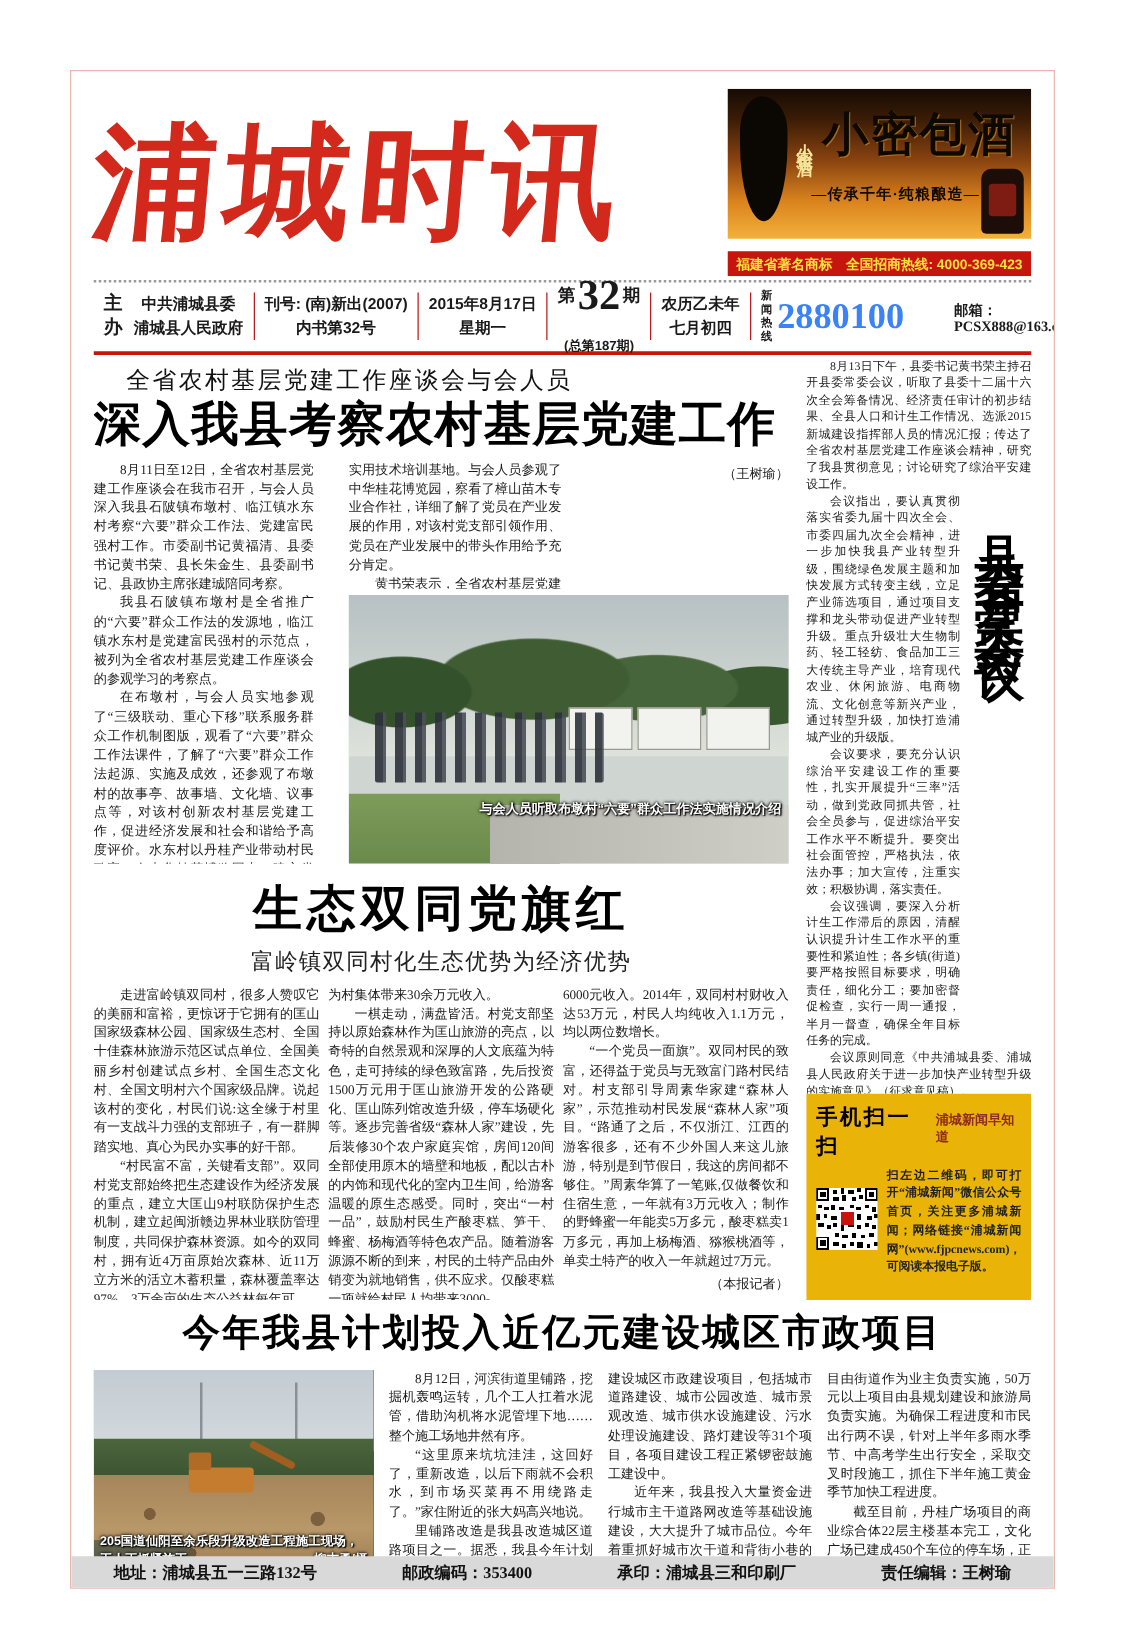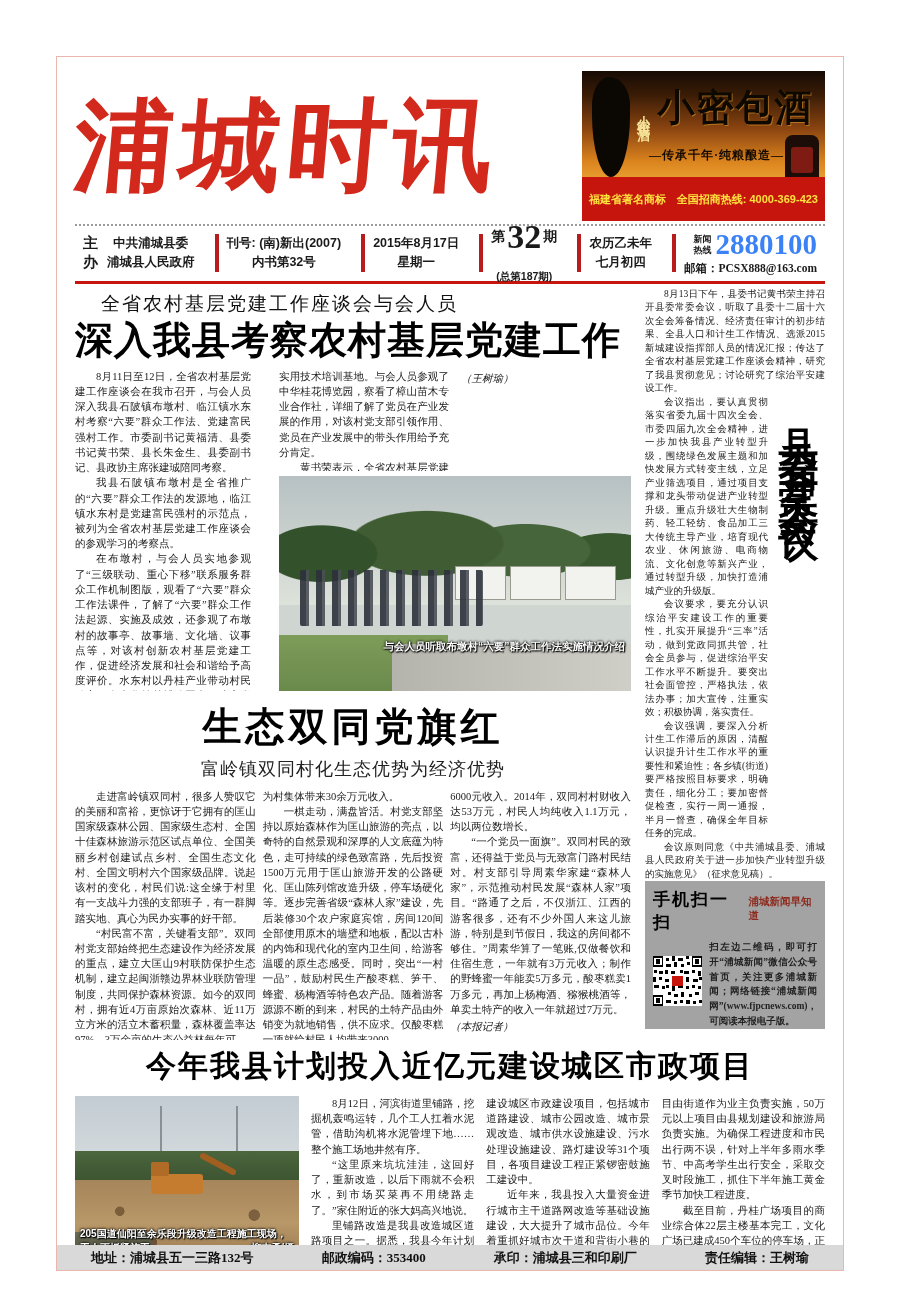--- a/index.html
+++ b/index.html
@@ -24,60 +24,60 @@
                     font-family:"Liberation Sans", sans-serif; }
   .ad-brand { position:absolute; top:12px; left:70px; right:6px; text-align:center;
               color:#0d0800; font-size:37px; font-weight:900; letter-spacing:2px;
               font-family:"Liberation Sans", sans-serif; text-shadow:1px 1px 0 #f0a43080; }
   .ad-slogan { position:absolute; top:76px; left:66px; right:40px; text-align:center;
                color:#140a00; font-size:12px; font-weight:bold; letter-spacing:1px; }
   .ad-bottle { position:absolute; right:6px; bottom:34px; width:34px; height:52px; background:#1c0d08;
                border-radius:8px 8px 4px 4px; }
   .ad-bottle:before { content:""; position:absolute; left:6px; top:12px; width:22px; height:26px;
                       background:#7e1c14; border-radius:3px; }
-  .ad-strip { position:absolute; left:0; right:0; bottom:0; height:44px; background:#c6150d;
+  .ad-strip { position:absolute; left:0; right:0; bottom:0; height:20px; background:#c6150d;
               color:#ffe23e; display:flex; align-items:center; justify-content:space-between;
               padding:0 7px; font-weight:bold; font-size:11px; white-space:nowrap;
               font-family:"Liberation Sans", sans-serif; }
 
   .dotted-sep { border-top:2px dotted #9a9a9a; margin-top:3px; }
 
   
   .info-bar { display:flex; align-items:center; justify-content:space-between; height:54px;
               font-family:"Liberation Sans", sans-serif; }
   .info-item { display:flex; align-items:center; padding:0 8px; height:38px; }
-  .info-item + .info-item { border-left:4px solid #b91c1c; }
+  .info-item + .info-item { border-left:1px solid #b91c1c; }
   .sponsor-label { width:17px; font-size:15px; font-weight:bold; line-height:1.25; margin-right:7px; }
   .two-line { font-size:12.5px; font-weight:bold; line-height:1.55; text-align:center; white-space:nowrap; }
   .issue-wrap { display:flex; flex-direction:column; align-items:center; }
   .issue-row { display:flex; align-items:center; font-weight:bold; }
   .issue-fix { font-size:14px; }
   .issue-num { font-size:34px; line-height:0.9; padding:0 2px; font-family:"Liberation Serif", serif; }
   .issue-total { font-size:10.5px; font-weight:bold; margin-top:18px;text-align:center; }
-  .hotline-wrap { display:flex; flex-direction:column; align-items:flex-end; }
+  .hotline-wrap { display:flex; flex-direction:row; align-items:center;gap:40px; }
   .hotline-row { display:flex; align-items:center; }
   .hotline-label { font-size:9px; font-weight:bold; line-height:1.2; margin-right:4px; }
   .hotline-num { font-size:29px; font-weight:bold; color:#3b82f6; line-height:1;
                  font-family:"Liberation Serif", serif; }
   .email { font-size:11.5px; font-weight:bold; margin-top:2px; font-family:"Liberation Serif", serif; }
   .red-rule { border-top:3px solid #c6150d; margin-top:1px; }
 
   
   .main-row { display:flex; gap:14px; height:752px; margin-top:4px; overflow:hidden; }
   .left-main { width:556px; }
   .right-col { flex:1; display:flex; flex-direction:column; overflow:hidden; }
 
   .kicker { font-size:19px; letter-spacing:2px; padding:3px 0 2px 26px; color:#111;
             font-family:"Liberation Sans", sans-serif; }
   .main-headline { font-size:38px; font-weight:900; letter-spacing:1px; color:#000;
                    font-family:"Liberation Sans", sans-serif; line-height:1.1; padding:1px 0 7px; }
 
   .col p { margin:0; text-indent:2em; text-align:justify; font-size:10.5px; line-height:1.45; color:#1a1a1a; }
   .col p.noind { text-indent:0; }
-  .byline { font-size:10.5px; margin-top:3px;font-style:italic; }
+  .byline { text-align:right; font-size:10.5px; margin-top:3px; }
 
   .art1-body { display:flex; gap:28px; height:322px; overflow:hidden; }
   .art1-c1 { width:176px; }
   .art1-right { flex:1; display:flex; flex-direction:column; }
   .art1-cols { display:flex; gap:12px; height:102px; overflow:hidden; }
   .art1-cols .col { flex:1; }
 
   
   .photo1 { position:relative; flex:1; margin-top:5px; overflow:hidden; background:#cfd6d2; }
   .p1-sky { position:absolute; left:0; right:0; top:0; height:60%;
@@ -112,21 +112,21 @@
   .art2-cols .col { flex:1; }
 
   
   .right-article { font-size:9.5px; max-height:632px; overflow:hidden; }
   .right-article p { margin:0; text-indent:2em; text-align:justify; line-height:1.42; font-size:9.5px; }
   .v-float { float:right; width:52px; height:432px; margin-left:5px; display:flex; justify-content:center; }
   .v-head { writing-mode:vertical-rl; font-size:40px; font-weight:900; letter-spacing:13px;
             font-family:"Liberation Sans", sans-serif; color:#000; line-height:52px; }
 
   
-  .qr-box { background:#a3a3a3; margin-top:0; padding:7px 8px 0; }
+  .qr-box { background:#eab308; margin-top:0; padding:7px 8px 18px; }
   .qr-head { display:flex; align-items:baseline; gap:7px; }
   .qr-title { font-size:17px; font-weight:900; color:#000; font-family:"Liberation Sans", sans-serif;
               letter-spacing:2px; }
   .qr-sub { font-size:10.5px; font-weight:bold; color:#8d2b1e; }
   .qr-body { display:flex; gap:7px; margin-top:6px; }
   .qr-note { flex:1; font-size:9.5px; line-height:1.55; font-weight:bold; color:#222; text-align:justify; }
 
   
   .bottom-art { margin-top:6px; }
   .bottom-head { text-align:center; font-size:30px; font-weight:bold; letter-spacing:2px; color:#000;

